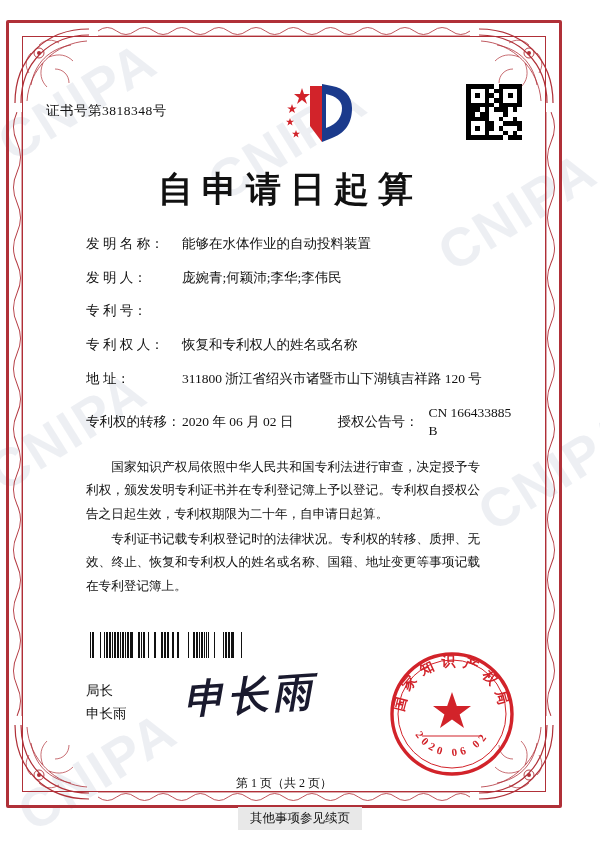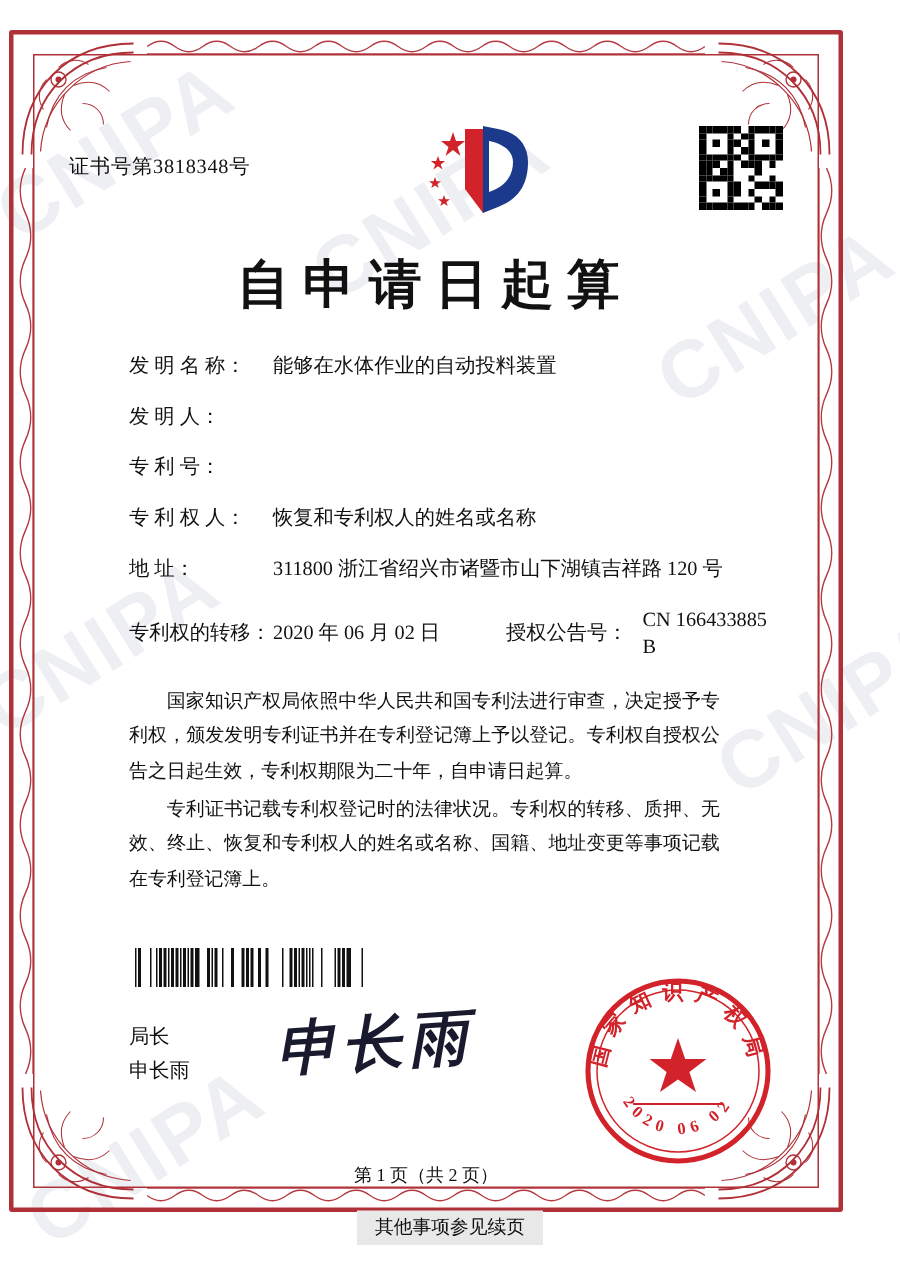--- a/index.html
+++ b/index.html
@@ -496,20 +496,21 @@
 
     <div class="title">自申请日起算</div>
 
     <div class="fields">
       <div class="field">
         <span class="flabel">发 明 名 称：</span>
         <span class="fvalue">能够在水体作业的自动投料装置</span>
       </div>
       <div class="field">
         <span class="flabel">发 明 人：</span>
+        <span class="fvalue">庞婉青;何颖沛;李华;李伟民</span>
       </div>
       <div class="field">
         <span class="flabel">专 利 号：</span>
       </div>
       <div class="field">
         <span class="flabel">专 利 权 人：</span>
         <span class="fvalue">恢复和专利权人的姓名或名称</span>
       </div>
       <div class="field">
         <span class="flabel">地 址：</span>

